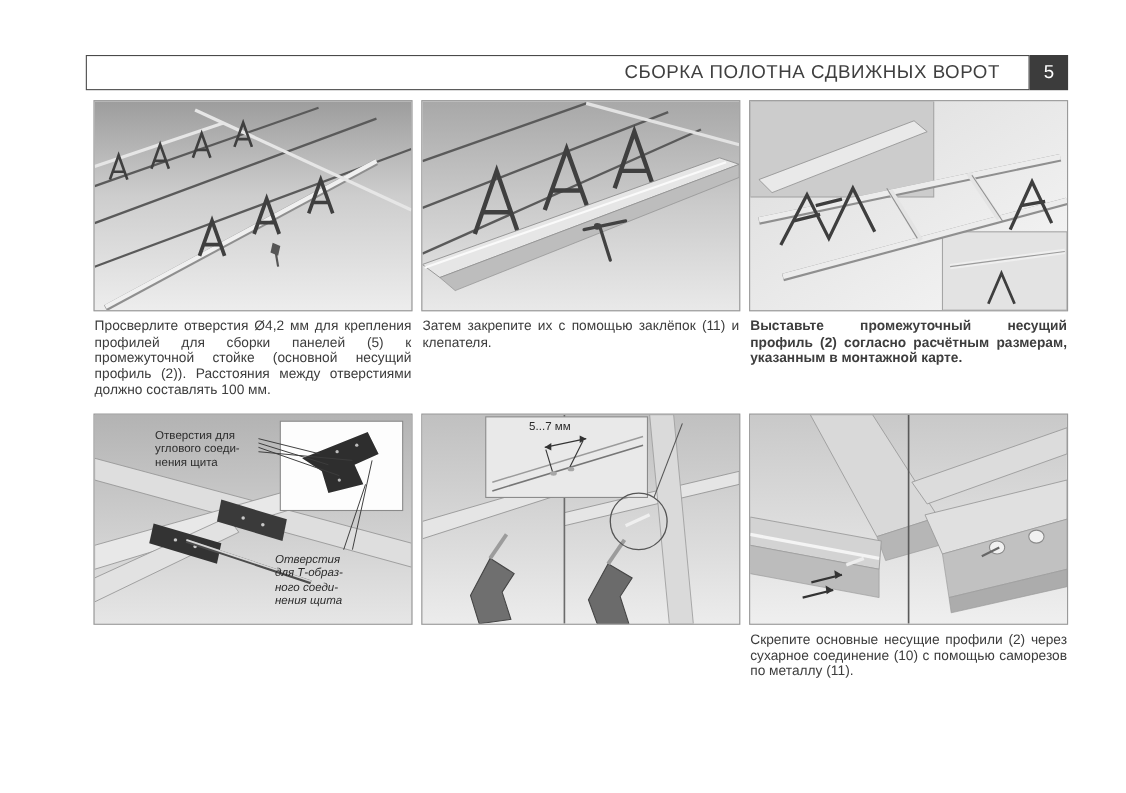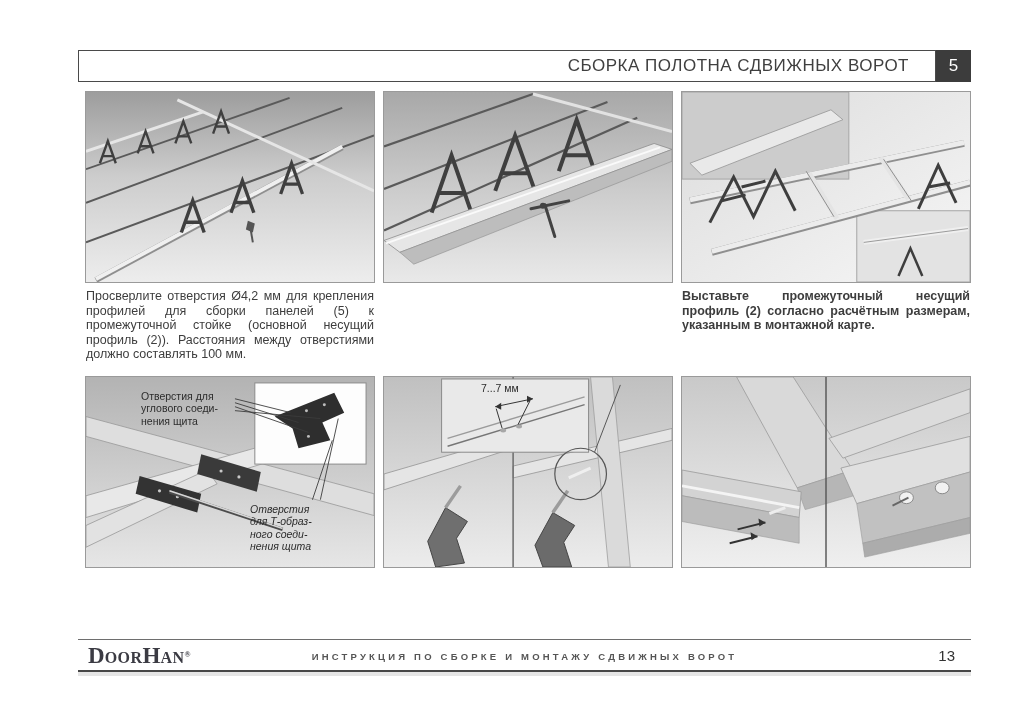--- a/index.html
+++ b/index.html
@@ -143,20 +143,21 @@
         <polygon points="0,150 272,52 290,58 16,162" fill="#e6e6e6" stroke="#8c8c8c" stroke-width="0.8"></polygon>
         <polygon points="16,162 290,58 290,70 30,174" fill="#bdbdbd" stroke="#8c8c8c" stroke-width="0.6"></polygon>
         <line x1="2" y1="153" x2="278" y2="56" stroke="#fafafa" stroke-width="2"></line>
         <g stroke="#424242" stroke-width="3" stroke-linecap="round">
           <line x1="148" y1="118" x2="186" y2="110"></line>
           <line x1="162" y1="114" x2="172" y2="146"></line>
           <circle cx="160" cy="115" r="3" fill="#424242" stroke="none"></circle>
         </g>
       </svg>
     </div>
+    <p class="caption">Затем закрепите их с помощью заклёпок (11) и клепателя.</p>
   </section>
 
   <section class="panel" id="p3">
     <div class="figure">
       <svg viewBox="0 0 290 192" preserveAspectRatio="none">
         <defs>
           <linearGradient id="g3" x1="0" y1="0" x2="1" y2="1">
             <stop offset="0" stop-color="#dcdcdc"></stop>
               <stop offset="1" stop-color="#f6f6f6"></stop>
           </linearGradient>
@@ -270,21 +271,21 @@
           <line x1="62" y1="132" x2="77" y2="110" stroke="#9c9c9c" stroke-width="3.5"></line>
         </g>
         <g>
           <path d="M152,170 L170,137 L192,150 L181,167 L189,192 L160,192 Z" fill="#6b6b6b" stroke="#454545" stroke-width="1"></path>
           <line x1="170" y1="137" x2="185" y2="115" stroke="#9c9c9c" stroke-width="3.5"></line>
         </g>
         <circle cx="198" cy="98" r="26" fill="none" stroke="#555" stroke-width="1.2"></circle>
         <line x1="212" y1="76" x2="238" y2="8" stroke="#555" stroke-width="1"></line>
         <line x1="186" y1="102" x2="208" y2="92" stroke="#efefef" stroke-width="3"></line>
       </svg>
-      <div class="fig-label dim">7...7 мм</div>
+      <div class="fig-label dim">5...7 мм</div>
     </div>
   </section>
 
   <section class="panel" id="p6">
     <div class="figure">
       <svg viewBox="0 0 290 192" preserveAspectRatio="none">
         <defs>
           <linearGradient id="g6" x1="0" y1="0" x2="0" y2="1">
             <stop offset="0" stop-color="#c9c9c9"></stop>
               <stop offset="1" stop-color="#efefef"></stop>
@@ -306,23 +307,17 @@
         <line x1="145" y1="0" x2="145" y2="192" stroke="#5a5a5a" stroke-width="1.5"></line>
         <polygon points="148,62 290,12 290,36 162,82" fill="#dcdcdc" stroke="#999" stroke-width="0.8"></polygon>
         <polygon points="160,92 290,60 290,96 176,128" fill="#e0e0e0" stroke="#999" stroke-width="0.8"></polygon>
         <polygon points="176,128 290,96 290,142 182,168" fill="#c1c1c1" stroke="#999" stroke-width="0.6"></polygon>
         <polygon points="182,168 290,142 290,158 184,182" fill="#acacac" stroke="#999" stroke-width="0.6"></polygon>
         <ellipse cx="226" cy="122" rx="7" ry="6" fill="#f1f1f1" stroke="#8a8a8a" stroke-width="1"></ellipse>
         <ellipse cx="262" cy="112" rx="7" ry="6" fill="#f1f1f1" stroke="#8a8a8a" stroke-width="1"></ellipse>
         <line x1="212" y1="130" x2="228" y2="122" stroke="#666" stroke-width="2"></line>
       </svg>
     </div>
-  </section>
-
-  <div class="footer">
-    <div class="logo">
-      <span class="big">D</span><span class="small">OOR</span><span class="big">H</span><span class="small">AN</span><span class="reg">®</span>
-    </div>
-    <div class="footer-subtitle">ИНСТРУКЦИЯ ПО СБОРКЕ И МОНТАЖУ СДВИЖНЫХ ВОРОТ</div>
-    <div class="footer-page">13</div>
-  </div>
+    <p class="caption">Скрепите основные несущие профили (2) через сухарное соединение (10) с помощью саморезов по металлу (11).</p>
+  </section>
+
 
 </div>
 
 </body></html>

